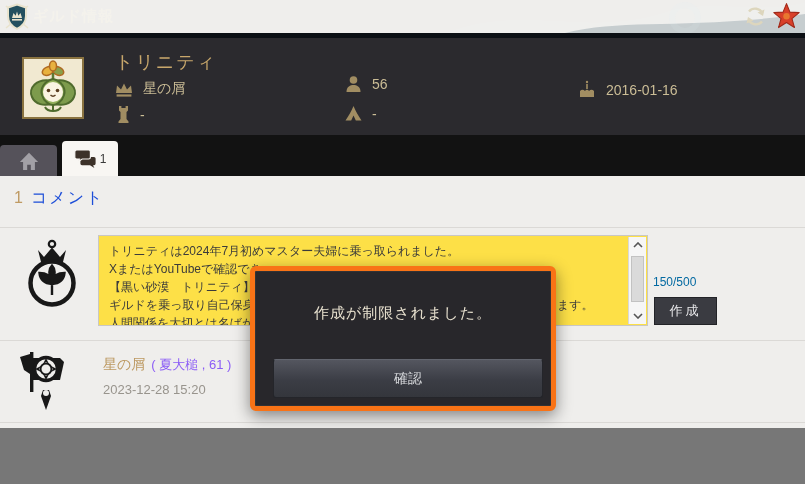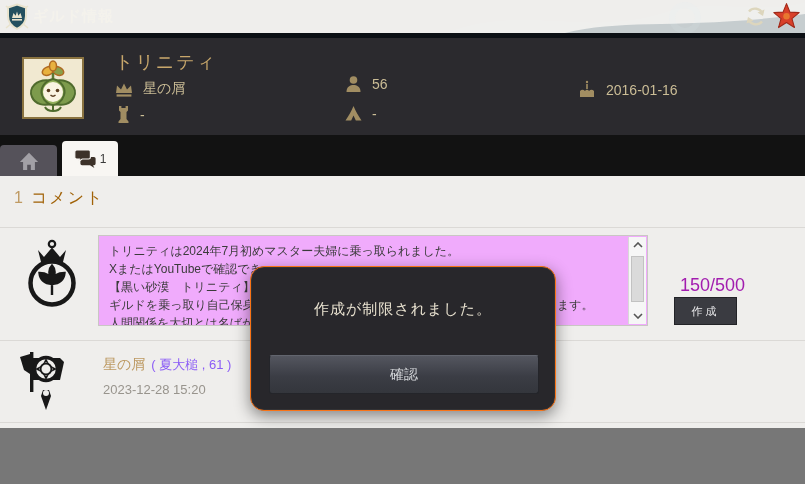--- a/index.html
+++ b/index.html
@@ -39,60 +39,59 @@
   .s-house{left:344px;top:67px;}
   
   .tabstrip{position:absolute;left:0;top:135px;width:805px;height:41px;background:#121212;}
   .tab{position:absolute;bottom:0;border-radius:4px 4px 0 0;cursor:pointer;display:flex;align-items:center;justify-content:center;gap:4px;}
   .tab-home{left:0;width:57px;height:31px;background:#55525a;}
   .tab-comment{left:62px;width:56px;height:35px;background:#f8f6f3;color:#3a3a3a;font-size:12px;}
   
   .content{position:absolute;left:0;top:176px;width:805px;height:308px;background:#efeeec;}
   .heading{position:absolute;left:14px;top:12px;font-size:16px;letter-spacing:2px;}
   .heading .num{color:#bf9a63;margin-right:6px;}
-  .heading .lbl{color:#a16207;}
+  .heading .lbl{color:#1d4ed8;}
   .divider{position:absolute;left:0;width:805px;height:1px;background:#dbd9d6;}
   .d1{top:51px;} .d2{top:164px;} .d3{top:246px;}
   .compose-emblem{position:absolute;left:25px;top:62px;}
   .ta{
     position:absolute;left:98px;top:59px;width:550px;height:91px;
-    background:#f0abfc;border:1px solid #c9c7c4;cursor:text;
+    background:#fde047;border:1px solid #c9c7c4;cursor:text;
   }
   .ta-text{position:absolute;left:0;top:0;right:20px;bottom:0;padding:6px 0 0 10px;overflow:hidden;}
   .ta-line{height:18px;line-height:18px;font-size:12px;color:#3b3b3b;white-space:nowrap;}
   .spacer4{display:inline-block;width:290px;}
   
   .sb{position:absolute;top:1px;right:1px;bottom:1px;width:18px;background:#f6f6f6;border-left:1px solid #d8d8d8;}
   .sb-btn{position:absolute;left:0;width:17px;height:16px;display:flex;align-items:center;justify-content:center;cursor:pointer;}
   .sb-up{top:0;} .sb-down{bottom:0;}
   .sb-thumb{position:absolute;left:2px;right:2px;top:19px;height:46px;background:#dadada;border:1px solid #c2c2c2;cursor:pointer;}
-  .counter{position:absolute;left:653px;top:99px;font-size:18px;color:#a21caf;margin-left:27px;}
+  .counter{position:absolute;left:653px;top:99px;font-size:12px;color:#0369a1;}
   .create-btn{
     position:absolute;left:654px;top:121px;width:63px;height:28px;
     background:#3a3b41;border:1px solid #222327;color:#e9e9eb;
-    font-size:11px;letter-spacing:3px;display:flex;align-items:center;justify-content:center;cursor:pointer;
+    font-size:13px;letter-spacing:3px;display:flex;align-items:center;justify-content:center;cursor:pointer;
     font-family:inherit;
-    margin-left:20px;
   }
   
   .c-icon{position:absolute;left:16px;top:174px;}
   .c-author-line{position:absolute;left:103px;top:180px;font-size:14px;}
   .c-author{color:#bc9961;cursor:pointer;}
   .c-meta{color:#8b5cf6;font-size:13px;margin-left:2px;}
   .c-date{position:absolute;left:103px;top:206px;font-size:13px;color:#98948d;}
   
   .page-btn{
     position:absolute;left:388px;top:273px;width:25px;height:26px;
     background:#5e4c3a;border:1px solid #473a2c;border-radius:4px;
     color:#f1e9d6;font-size:13px;display:flex;align-items:center;justify-content:center;cursor:pointer;
   }
   
   .modal{
     position:absolute;left:250px;top:266px;width:306px;height:145px;
-    background:#28272b;border:1px solid #f97316;border-radius:14px;
+    background:#28272b;border:5px solid #f97316;border-radius:6px;
     box-shadow:0 0 0 1px rgba(255,255,255,.05) inset,0 5px 16px rgba(0,0,0,.45);
     z-index:50;
   }
   .modal-msg{
     position:absolute;left:0;top:33px;width:100%;text-align:center;
     color:#e9e2d0;font-size:15px;letter-spacing:1px;
   }
   .modal-btn{
     position:absolute;left:18px;top:88px;width:270px;height:39px;
     background:linear-gradient(#54565f,#3b3d45 55%,#34363c);

